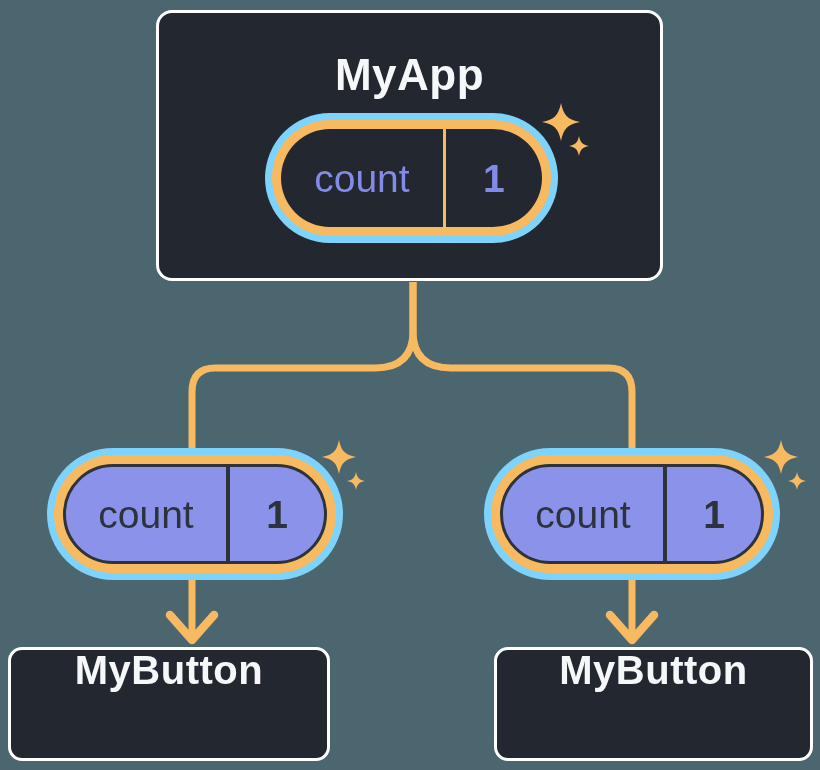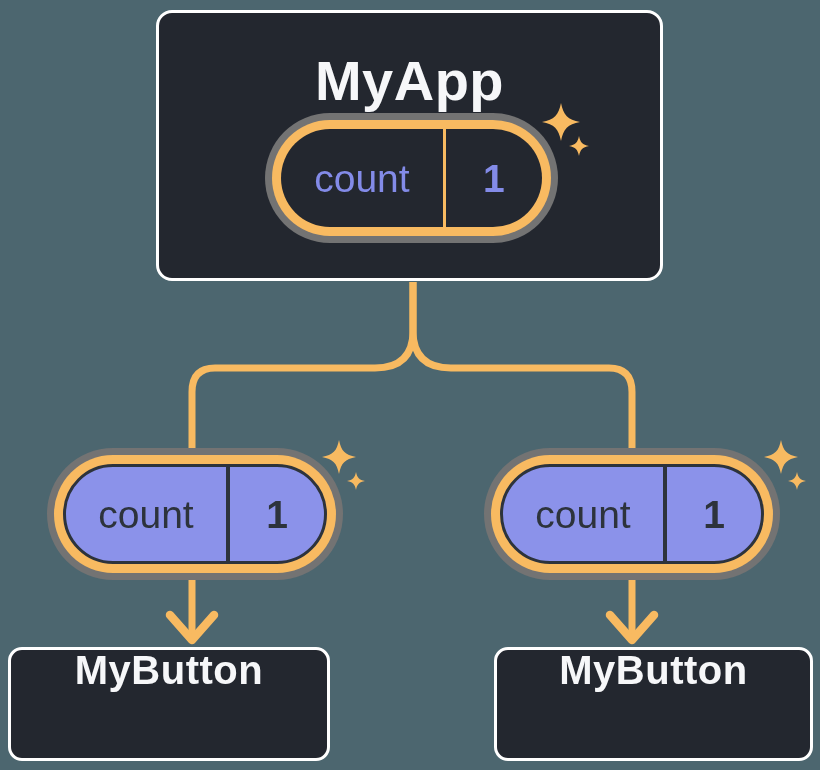--- a/index.html
+++ b/index.html
@@ -15,28 +15,28 @@
   .node{
     position:absolute;background:#23272F;border:3px solid #FFFFFF;
     border-radius:16px;
   }
   .node-root{left:156px;top:10px;width:507px;height:271px;}
   .node-child{height:114px;top:647px;border-radius:14px;
     display:flex;align-items:flex-start;justify-content:center;}
   .node-child-left{left:8px;width:322px;}
   .node-child-right{left:494px;width:319px;}
   .node-title{
-    color:#F6F7F9;font-size:56px;font-weight:600;letter-spacing:0.5px;
+    color:#F6F7F9;font-size:44px;font-weight:600;letter-spacing:0.5px;
     text-align:center;line-height:1;
   }
   .node-root .node-title{margin-top:40px;}
   .node-child .node-title{font-size:40px;}
 
   
-  .pill{position:absolute;border-radius:999px;background:#737373;padding:7px;}
+  .pill{position:absolute;border-radius:999px;background:#7dd3fc;padding:7px;}
   .pill-root{left:265px;top:113px;width:293px;height:130px;}
   .pill-child{top:448px;width:296px;height:132px;}
   .pill-child-left{left:47px;}
   .pill-child-right{left:484px;}
   .pill-mid{background:#F8BA61;border-radius:999px;padding:9px;width:100%;height:100%;}
   .pill-core{
     border-radius:999px;width:100%;height:100%;overflow:hidden;
     display:flex;align-items:stretch;
   }
   .pill-root .pill-core{background:#23272F;color:#838BE8;}

